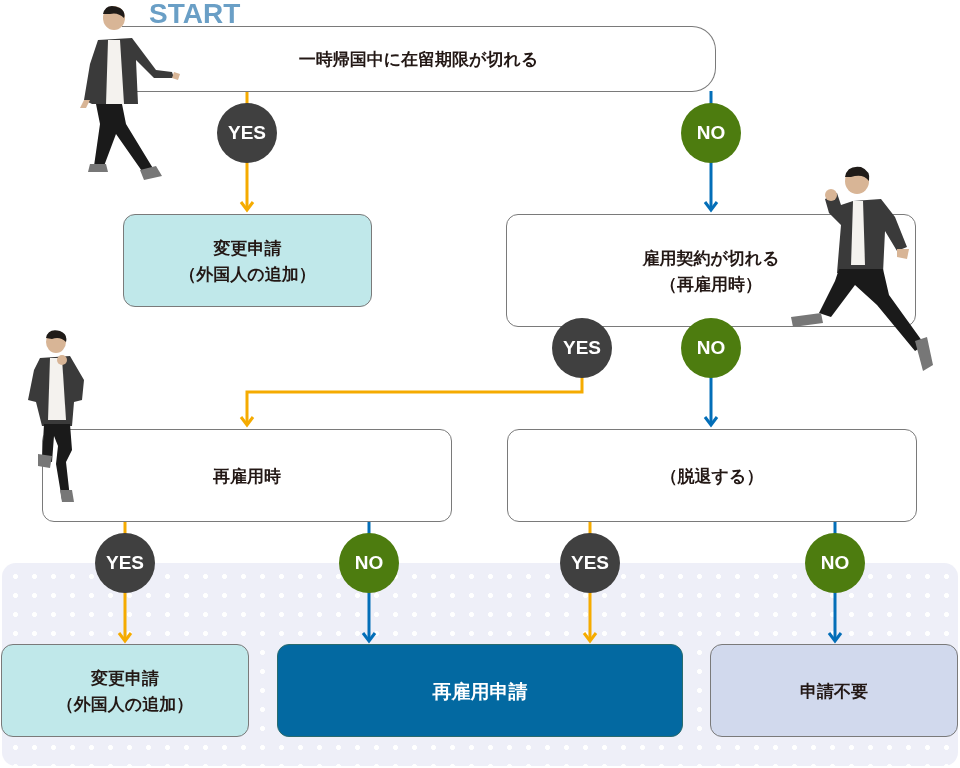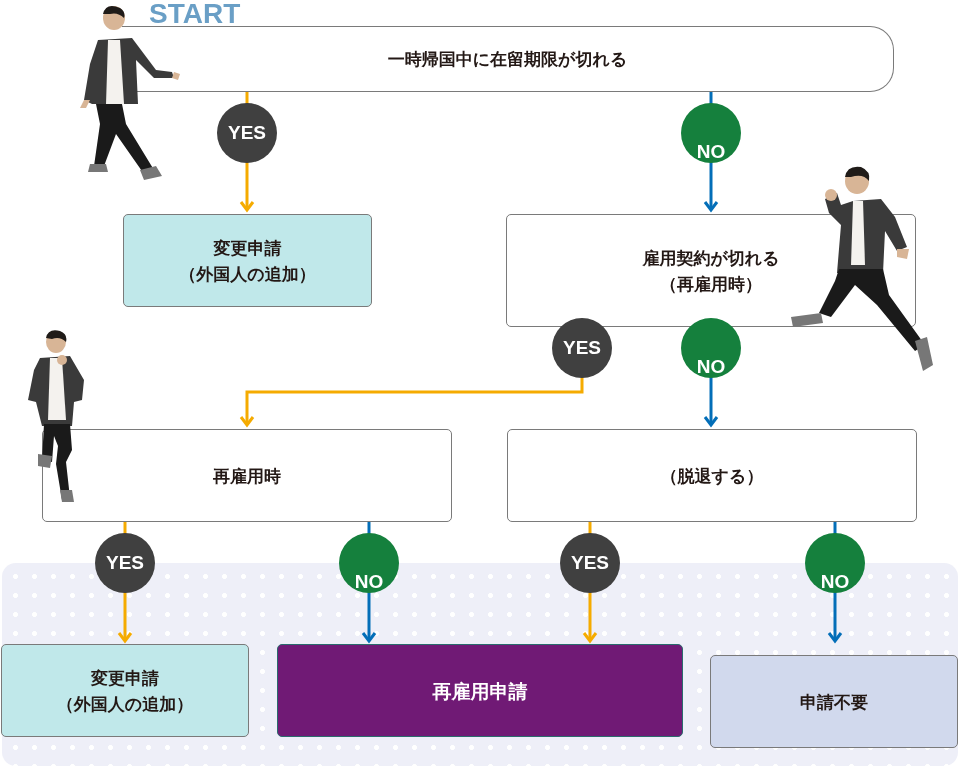--- a/index.html
+++ b/index.html
@@ -4,32 +4,32 @@
 <style>
   html, body { margin:0; padding:0; }
   body { width:960px; height:768px; position:relative; background:#ffffff; overflow:hidden;
          font-family:"DejaVu Sans", "Liberation Sans", sans-serif; color:#231815; }
   .bottom-panel { position:absolute; left:2px; top:563px; width:956px; height:203px; border-radius:14px;
     background-color:#eeeff8;
     background-image: radial-gradient(circle, #ffffff 2.2px, transparent 2.6px);
     background-size:19px 19px; background-position:4px 4px; }
   .start-label { position:absolute; left:149px; top:-2px; font-family:"Liberation Sans", sans-serif; font-weight:bold;
     font-size:28px; color:#6a9fc6; letter-spacing:0; line-height:32px; }
-  .node { position:absolute; box-sizing:border-box; border:1px solid #7a7a7a; border-radius:5px; background:#fff;
+  .node { position:absolute; box-sizing:border-box; border:1px solid #7a7a7a; border-radius:12px; background:#fff;
     display:flex; align-items:center; justify-content:center; text-align:center; flex-direction:column;
     font-weight:bold; font-size:17px; line-height:26px; color:#231815; }
   .node .line { display:block; white-space:nowrap; }
   .node.result-light { background:#c0e8ea; }
-  .node.result-teal { background:#701a75; color:#fff; border-color:#2a6b6e; font-size:19px; }
-  .node.result-none { background:#d1d9ed;margin-top:11px; }
+  .node.result-teal { background:#0369a1; color:#fff; border-color:#2a6b6e; font-size:19px; }
+  .node.result-none { background:#d1d9ed; }
   svg.connectors { position:absolute; left:0; top:0; width:960px; height:768px; }
   .badge { position:absolute; width:60px; height:60px; border-radius:50%; display:flex; align-items:center; justify-content:center;
     color:#fff; font-family:"Liberation Sans", sans-serif; font-weight:bold; font-size:19px; }
   .badge.yes { background:#404040; }
-  .badge.no { background:#15803d;align-items:flex-end; }
+  .badge.no { background:#4d7c0f; }
   .person { position:absolute; }
 </style>
 </head>
 <body>
 
 <div class="bottom-panel"></div>
 
 <svg class="connectors">
   <defs>
     <marker id="arrow-yes" markerWidth="10" markerHeight="10" refX="5" refY="6" orient="auto-start-reverse" markerUnits="userSpaceOnUse">
@@ -58,21 +58,21 @@
   <path d="M369,521 L369,641" stroke="#036eb8" stroke-width="3" fill="none"></path>
   <path d="M363,633 L369,641 L375,633" stroke="#036eb8" stroke-width="3" fill="none"></path>
 
   <path d="M590,521 L590,641" stroke="#f5ab00" stroke-width="3" fill="none"></path>
   <path d="M584,633 L590,641 L596,633" stroke="#f5ab00" stroke-width="3" fill="none"></path>
 
   <path d="M835,521 L835,641" stroke="#036eb8" stroke-width="3" fill="none"></path>
   <path d="M829,633 L835,641 L841,633" stroke="#036eb8" stroke-width="3" fill="none"></path>
 </svg>
 
-<div class="node" style="left:122px;top:26px;width:772px;height:66px;border-radius:0 24px 24px 0;border-left:none;">
+<div class="node" style="left:122px;top:26px;width:594px;height:66px;border-radius:0 24px 24px 0;border-left:none;">
   <span class="line">一時帰国中に在留期限が切れる</span>
 </div>
 
 <div class="node result-light" style="left:123px;top:214px;width:249px;height:93px;">
   <span class="line">変更申請</span>
   <span class="line">（外国人の追加）</span>
 </div>
 
 <div class="node" style="left:506px;top:214px;width:410px;height:113px;">
   <span class="line">雇用契約が切れる</span>

